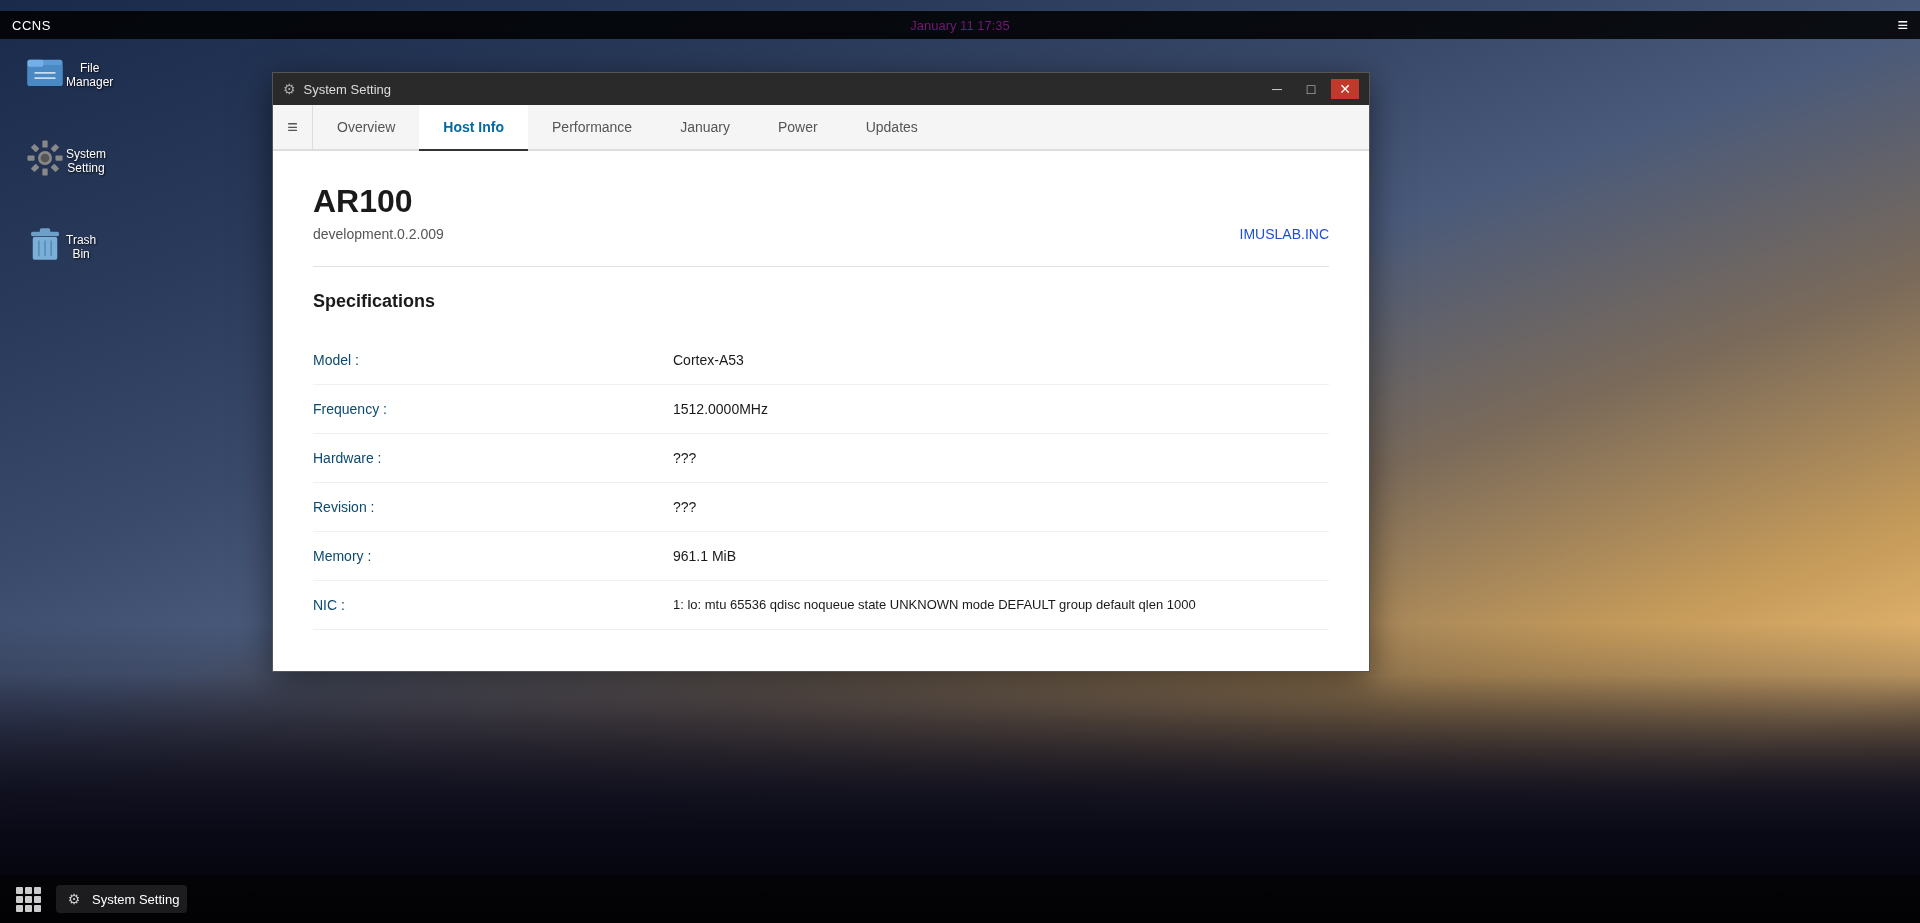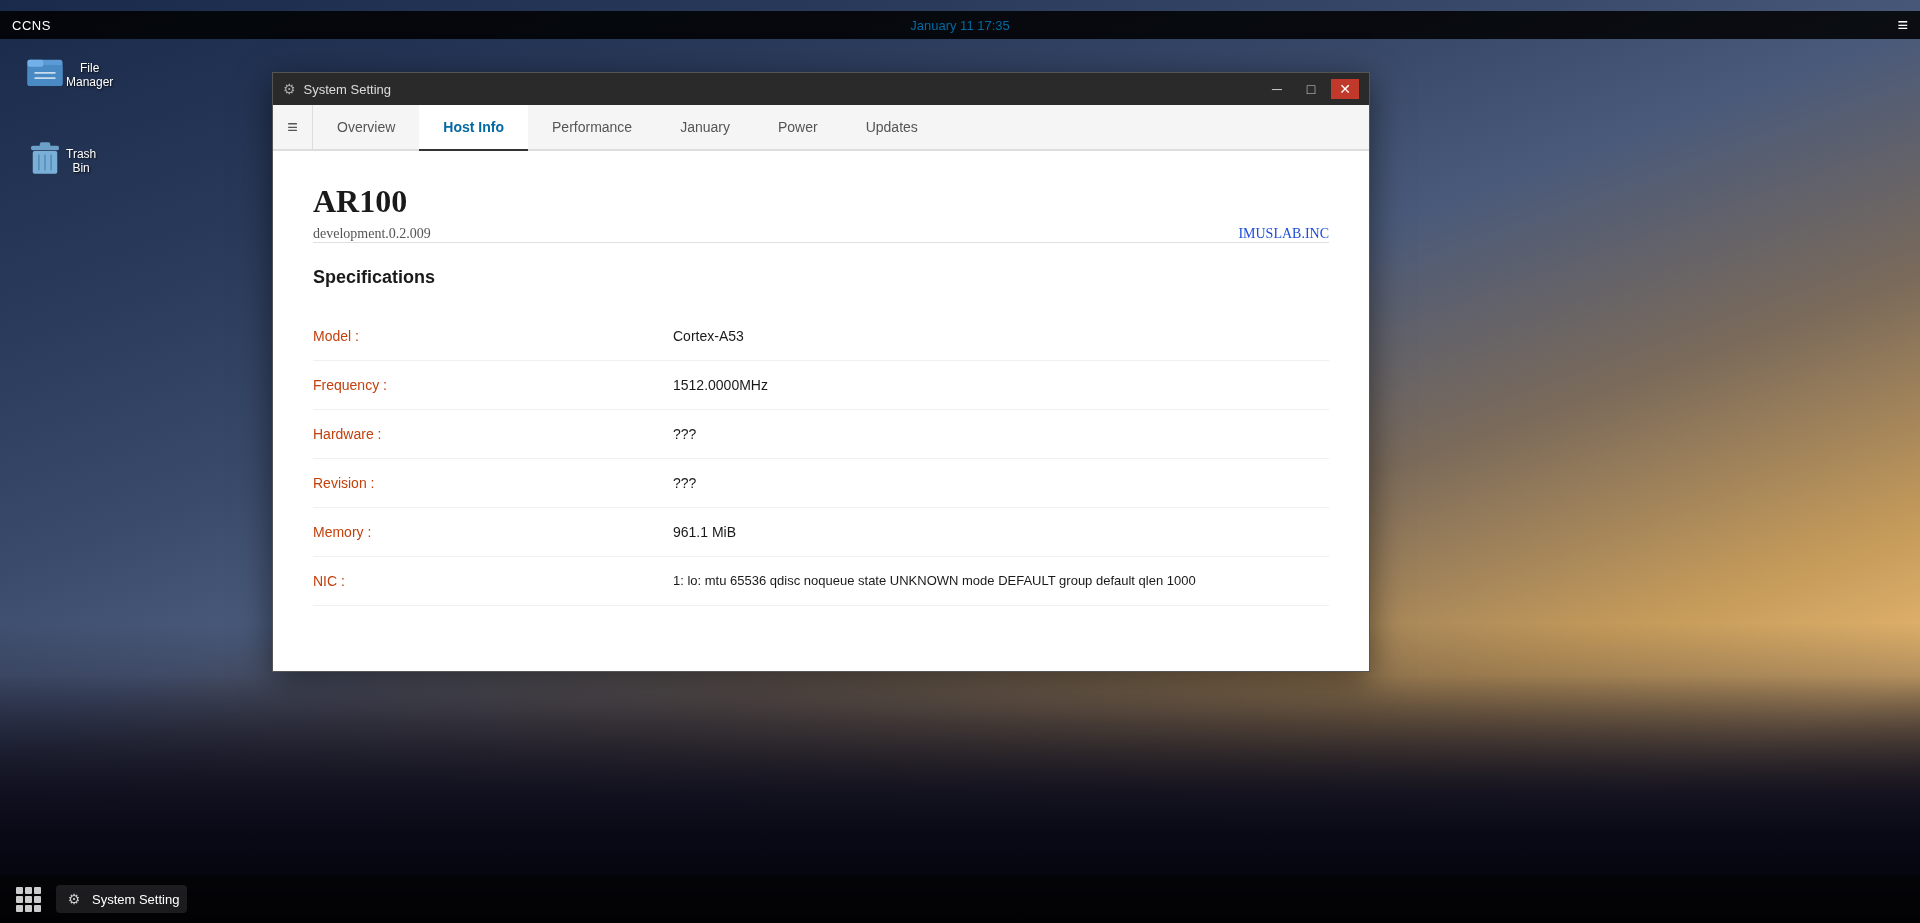--- a/index.html
+++ b/index.html
@@ -55,21 +55,21 @@
     }
 
     .taskbar-top-left {
       color: #fff;
       font-size: 13px;
       font-weight: 500;
       letter-spacing: 0.5px;
     }
 
     .taskbar-top-center {
-      color: #0369a1;
+      color: #701a75;
       font-size: 13px;
       position: absolute;
       left: 50%;
       transform: translateX(-50%);
     }
 
     .taskbar-top-right {
       color: #fff;
       font-size: 18px;
       cursor: pointer;
@@ -305,25 +305,25 @@
     .window-content::-webkit-scrollbar-track {
       background: #f0f0f0;
     }
     .window-content::-webkit-scrollbar-thumb {
       background: #bbb;
     }
 
     
     .host-header {
       margin-bottom: 24px;
+      padding-bottom: 24px;
       border-bottom: 1px solid #e0e0e0;
       display: flex;
       justify-content: space-between;
       align-items: flex-end;
-      font-family: Liberation Serif, serif;
     }
 
     .host-model {
       font-size: 32px;
       font-weight: 600;
       color: #1a1a1a;
       margin-bottom: 6px;
     }
 
     .host-version {
@@ -351,21 +351,21 @@
     .spec-row {
       display: flex;
       padding: 16px 0;
       border-bottom: 1px solid #f0f0f0;
       align-items: flex-start;
     }
 
     .spec-label {
       width: 360px;
       font-size: 14px;
-      color: #c2410c;
+      color: #0c4a6e;
       flex-shrink: 0;
     }
 
     .spec-value {
       font-size: 14px;
       color: #1a1a1a;
       flex: 1;
     }
 
     .nic-value {
@@ -405,20 +405,38 @@
         <rect x="4" y="10" width="40" height="30" rx="3" fill="#5b9bd5"></rect>
         <rect x="4" y="16" width="40" height="24" rx="3" fill="#4a8ac4"></rect>
         <rect x="4" y="10" width="18" height="8" rx="2" fill="#74b0e8"></rect>
         <line x1="12" y1="25" x2="36" y2="25" stroke="#fff" stroke-width="2" opacity="0.7"></line>
         <line x1="12" y1="31" x2="36" y2="31" stroke="#fff" stroke-width="2" opacity="0.7"></line>
       </svg>
     </div>
     <span class="desktop-icon-label">File<br>Manager</span>
   </div>
 
+  <div class="desktop-icon">
+    <div class="desktop-icon-img">
+      <svg class="gear-icon-svg" viewBox="0 0 48 48">
+        <circle cx="24" cy="24" r="8" fill="#888"></circle>
+        <circle cx="24" cy="24" r="5" fill="#555"></circle>
+
+        <rect x="21" y="4" width="6" height="8" rx="1" fill="#888" transform="rotate(0 24 24)"></rect>
+        <rect x="21" y="4" width="6" height="8" rx="1" fill="#888" transform="rotate(45 24 24)"></rect>
+        <rect x="21" y="4" width="6" height="8" rx="1" fill="#888" transform="rotate(90 24 24)"></rect>
+        <rect x="21" y="4" width="6" height="8" rx="1" fill="#888" transform="rotate(135 24 24)"></rect>
+        <rect x="21" y="4" width="6" height="8" rx="1" fill="#888" transform="rotate(180 24 24)"></rect>
+        <rect x="21" y="4" width="6" height="8" rx="1" fill="#888" transform="rotate(225 24 24)"></rect>
+        <rect x="21" y="4" width="6" height="8" rx="1" fill="#888" transform="rotate(270 24 24)"></rect>
+        <rect x="21" y="4" width="6" height="8" rx="1" fill="#888" transform="rotate(315 24 24)"></rect>
+      </svg>
+    </div>
+    <span class="desktop-icon-label">System<br>Setting</span>
+  </div>
 
   <div class="desktop-icon">
     <div class="desktop-icon-img">
       <svg class="trash-icon-svg" viewBox="0 0 48 48">
 
         <rect x="8" y="10" width="32" height="5" rx="2" fill="#6ca0c8"></rect>
         <rect x="18" y="6" width="12" height="6" rx="2" fill="#6ca0c8"></rect>
 
         <rect x="10" y="16" width="28" height="26" rx="2" fill="#7ab0d8"></rect>
 

